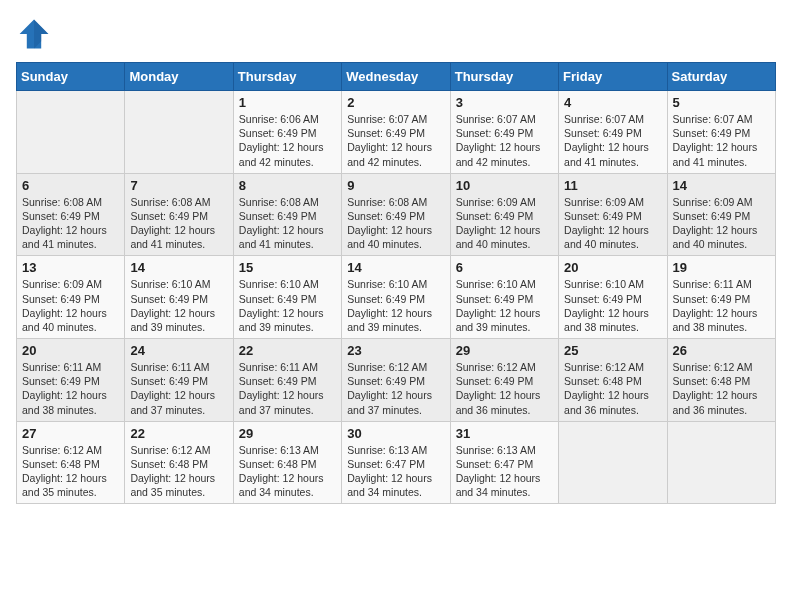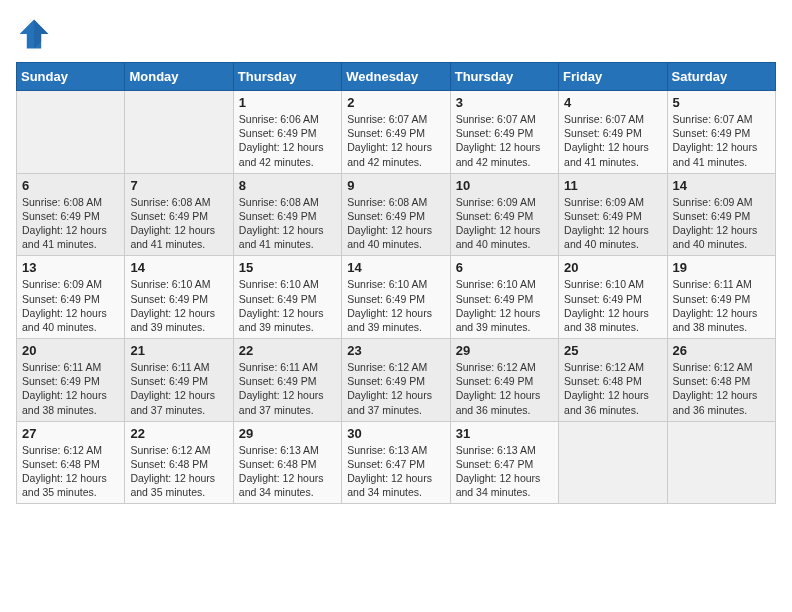--- a/index.html
+++ b/index.html
@@ -248,21 +248,21 @@
         </td>
       </tr>
       <tr>
         <td>
           <span class="day-num">20</span>
           <div class="day-info" style="white-space: pre-line;">Sunrise: 6:11 AM
 Sunset: 6:49 PM
 Daylight: 12 hours and 38 minutes.</div>
         </td>
         <td>
-          <span class="day-num">21</span>
+          <span class="day-num">24</span>
           <div class="day-info" style="white-space: pre-line;">Sunrise: 6:11 AM
 Sunset: 6:49 PM
 Daylight: 12 hours and 37 minutes.</div>
         </td>
         <td>
           <span class="day-num">22</span>
           <div class="day-info" style="white-space: pre-line;">Sunrise: 6:11 AM
 Sunset: 6:49 PM
 Daylight: 12 hours and 37 minutes.</div>
         </td>

